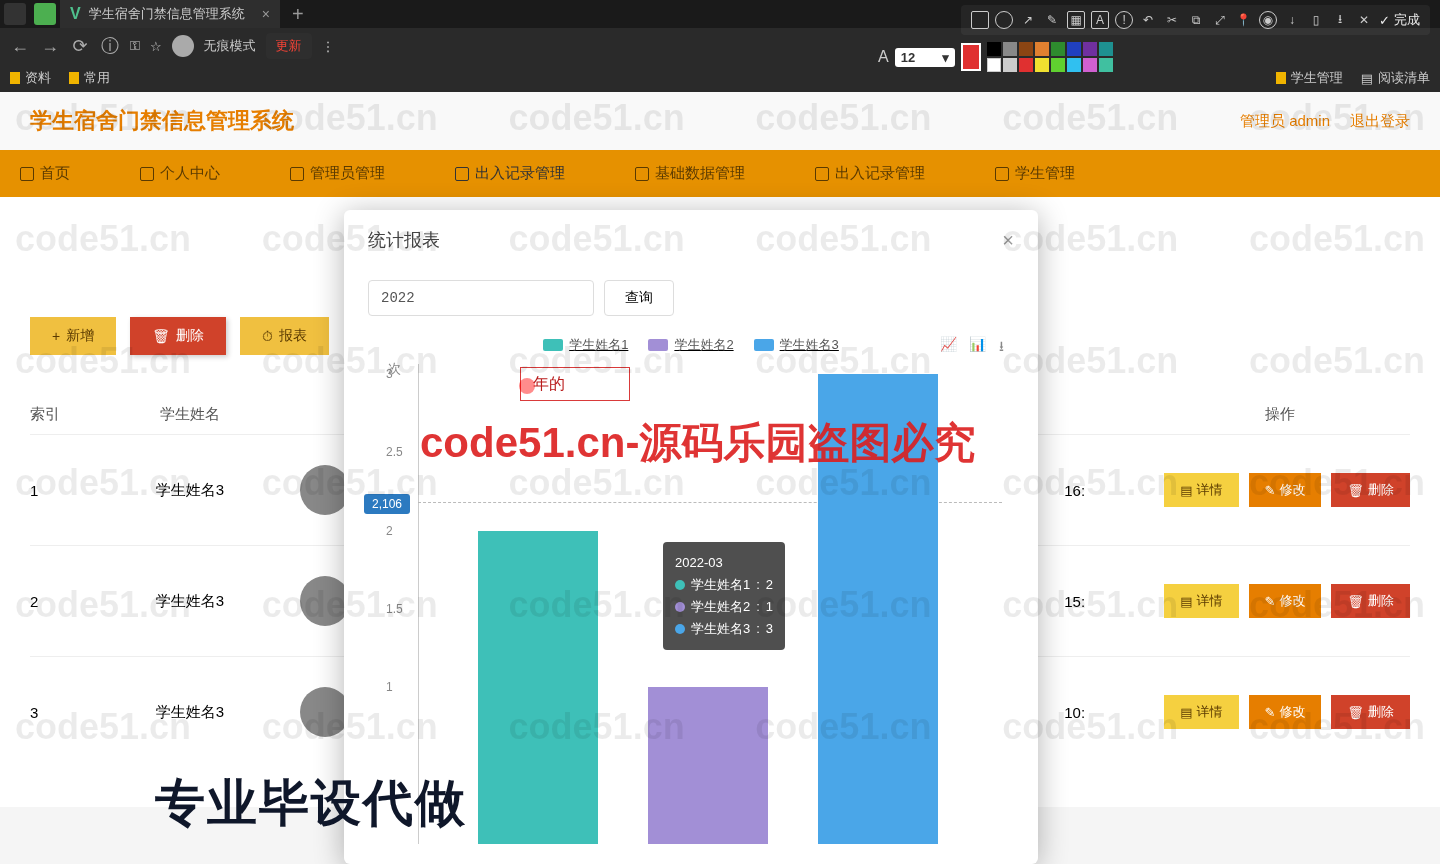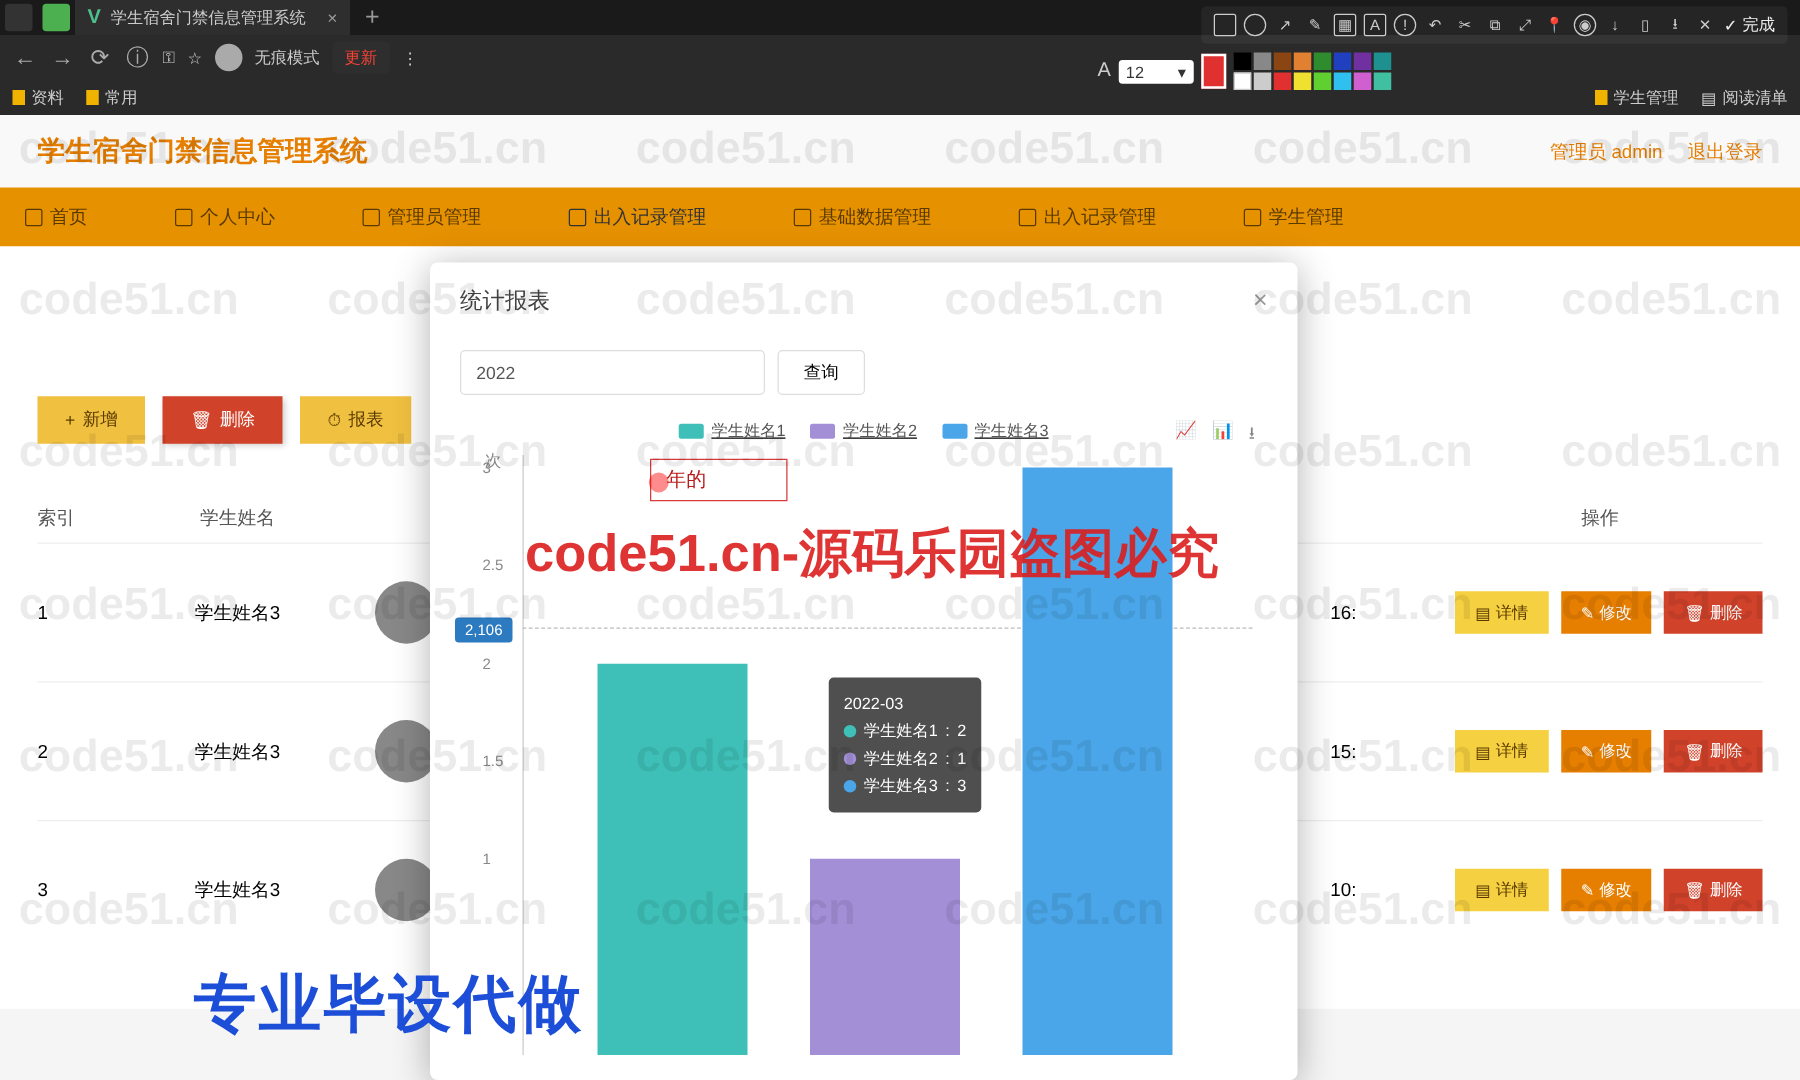--- a/index.html
+++ b/index.html
@@ -28,21 +28,21 @@
 .bookmarks .right { margin-left: auto; display: flex; gap: 18px; }
 .bkm { display: flex; align-items: center; gap: 5px; }
 .bkm-ico { width: 10px; height: 12px; background: #f0b400; }
 
 
 .tool-overlay { position: absolute; top: 5px; right: 10px; display: flex; align-items: center; gap: 6px; background: rgba(255,255,255,0.05); padding: 6px 10px; border-radius: 4px; }
 .tool-icons { display: flex; gap: 6px; }
 .ti { width: 18px; height: 18px; border: 1.5px solid #ccc; border-radius: 2px; display: flex; align-items: center; justify-content: center; font-size: 12px; color: #ccc; }
 .ti.circle { border-radius: 50%; }
 .ti.none { border: none; }
-.tool-fontsize { width: 60px; background: #fff; color: #333; font-size: 13px; display: flex; align-items: flex-end; justify-content: space-between; padding: 2px 6px; border-radius: 3px; }
+.tool-fontsize { width: 60px; background: #fff; color: #333; font-size: 13px; display: flex; align-items: flex-end; justify-content: space-between; padding: 2px 6px; border-radius: 3px; font-weight: bold; }
 .color-palette { display: flex; flex-direction: column; gap: 2px; }
 .color-row { display: flex; gap: 2px; }
 .cs { width: 14px; height: 14px; }
 .done { color: #eee; font-size: 13px; display: flex; align-items: center; gap: 4px; }
 
 
 .app { background: #fff; }
 .app-header { display: flex; justify-content: space-between; align-items: center; padding: 14px 30px; background: #f9f9f9; }
 .app-title { color: #e67e00; font-size: 22px; font-weight: bold; }
 .app-user { color: #e67e00; font-size: 15px; display: flex; gap: 20px; }
@@ -72,21 +72,21 @@
 .op-btn.info { background: #f5d040; color: #5a3a00; }
 .op-btn.edit { background: #e67e00; color: #fff; }
 .op-btn.del { background: #d0422a; color: #fff; }
 
 
 .modal-overlay { position: absolute; top: 210px; left: 344px; width: 694px; background: #fff; box-shadow: 0 4px 30px rgba(0,0,0,0.3); border-radius: 6px; z-index: 100; height: 654px; overflow: hidden; }
 .modal-header { display: flex; justify-content: space-between; align-items: center; padding: 18px 24px; font-size: 18px; color: #444; }
 .modal-close { color: #999; font-size: 20px; cursor: pointer; }
 .modal-body { padding: 10px 24px; }
 .query-row { display: flex; gap: 10px; margin-bottom: 20px; }
-.query-input { border: 1px solid #ddd; padding: 8px 12px; width: 244px; font-size: 14px; color: #555; border-radius: 4px; }
+.query-input { border: 1px solid #ddd; padding: 8px 12px; width: 226px; font-size: 14px; color: #555; border-radius: 4px; font-family: Liberation Mono, monospace; }
 .query-btn { border: 1px solid #ddd; background: #fff; padding: 8px 20px; font-size: 14px; border-radius: 4px; }
 
 
 .chart { position: relative; height: 520px; text-decoration: underline; }
 .legend-row { display: flex; justify-content: center; gap: 20px; font-size: 13px; color: #555; margin-bottom: 10px; }
 .legend-item { display: flex; align-items: center; gap: 6px; }
 .lsw { width: 20px; height: 12px; border-radius: 2px; }
 .chart-icons { position: absolute; top: 0; right: 10px; display: flex; gap: 12px; color: #888; font-size: 14px; }
 
 .plot-area { position: relative; height: 480px; margin-left: 50px; }
@@ -104,21 +104,21 @@
 .tooltip .tt-row { display: flex; align-items: center; gap: 6px; }
 .tt-dot { width: 10px; height: 10px; border-radius: 50%; }
 
 .highlight-box { position: absolute; left: 102px; top: 3px; width: 110px; height: 34px; border: 1.5px solid #d93a3a; }
 .year-text { position: absolute; left: 115px; top: 10px; font-size: 16px; color: #b91c1c;}
 .cursor-dot { position: absolute; left: 101px; top: 14px; width: 16px; height: 16px; border-radius: 50%; background: rgba(255,0,0,0.45); }
 
 
 .watermark-row { position: absolute; left: 0; width: 100%; display: flex; justify-content: space-between; padding: 0 15px; font-size: 36px; font-weight: bold; color: rgba(0,0,0,0.08); pointer-events: none; z-index: 200; }
 .watermark-big { position: absolute; top: 415px; left: 420px; font-size: 42px; font-weight: bold; color: rgba(220,30,30,0.9); z-index: 200; pointer-events: none; }
-.watermark-bottom { position: absolute; top: 770px; left: 155px; font-size: 50px; font-weight: bold; color: #1d4ed8; z-index: 200; pointer-events: none; letter-spacing: 2px;}
+.watermark-bottom { position: absolute; top: 770px; left: 155px; font-size: 50px; font-weight: bold; color: #0f172a; z-index: 200; pointer-events: none; letter-spacing: 2px;}
 </style>
 </head>
 <body>
 
 <div class="browser-chrome">
   <div class="tab-bar">
     <div class="tab-icon dark"></div>
     <div class="tab-icon green"></div>
     <div class="tab">
       <span class="v">V</span>

